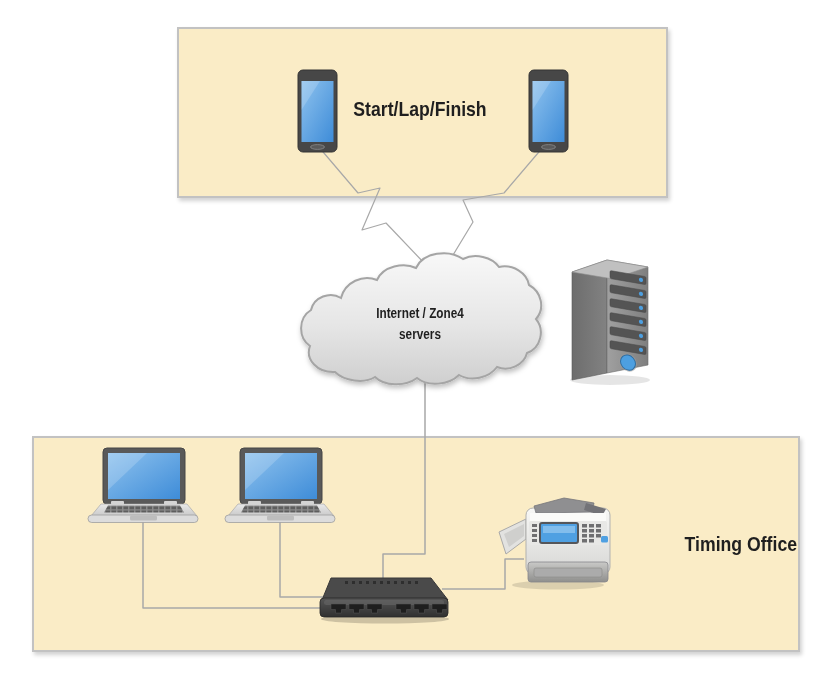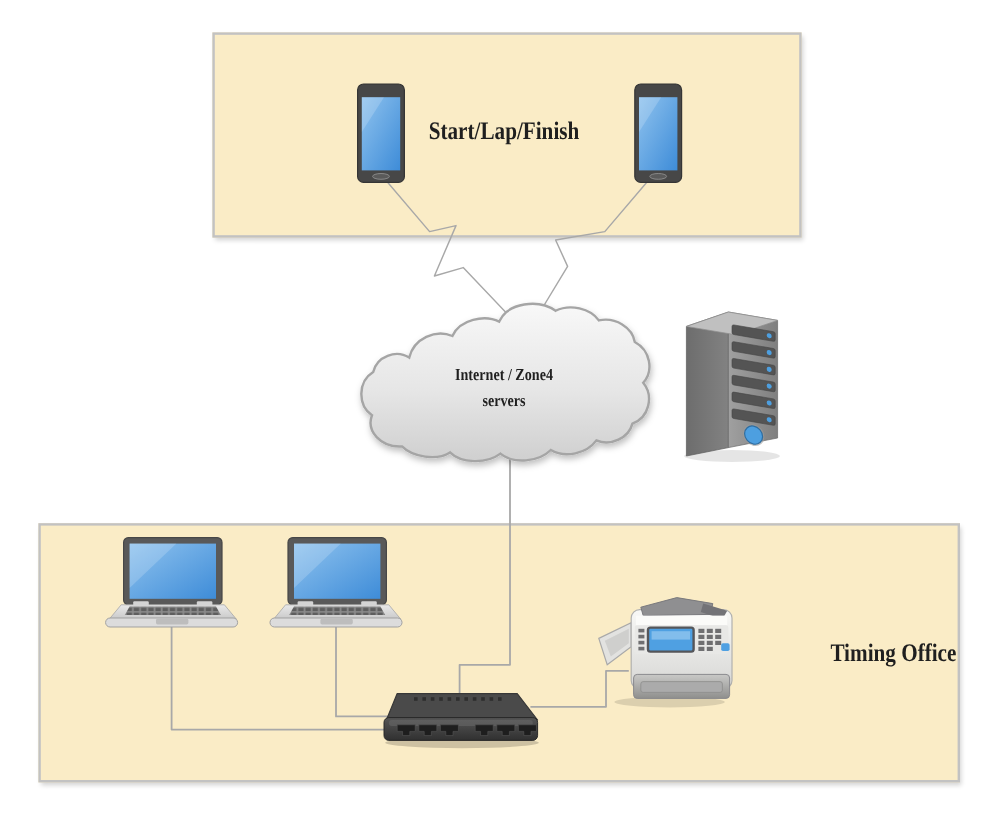--- a/index.html
+++ b/index.html
@@ -1,17 +1,17 @@
 <!DOCTYPE html>
 <html><head>
 <meta charset="utf-8">
 <style>
   html,body{margin:0;padding:0;background:#ffffff;}
   .canvas{position:relative;width:836px;height:680px;background:#ffffff;overflow:hidden;
-          font-family:Liberation Serif, serif;}
+          font-family:Liberation Sans, sans-serif;}
   .zone{position:absolute;background:#faecc6;border:2px solid #c2c2c2;
         box-shadow:2px 3px 4px rgba(0,0,0,0.18);z-index:0;}
   .zone-top{left:177px;top:27px;width:487px;height:167px;}
   .zone-bottom{left:32px;top:436px;width:764px;height:212px;}
   .overlay{position:absolute;left:0;top:0;z-index:1;}
   .label{position:absolute;font-weight:bold;color:#1f1f1f;white-space:nowrap;z-index:2;}
   .label-start{left:300px;top:97px;width:240px;text-align:center;font-size:21px;
                transform:scaleX(0.84);transform-origin:center;}
   .label-cloud{left:330px;top:303px;width:180px;text-align:center;font-size:14px;
                line-height:21px;transform:scaleX(0.84);transform-origin:center;}

